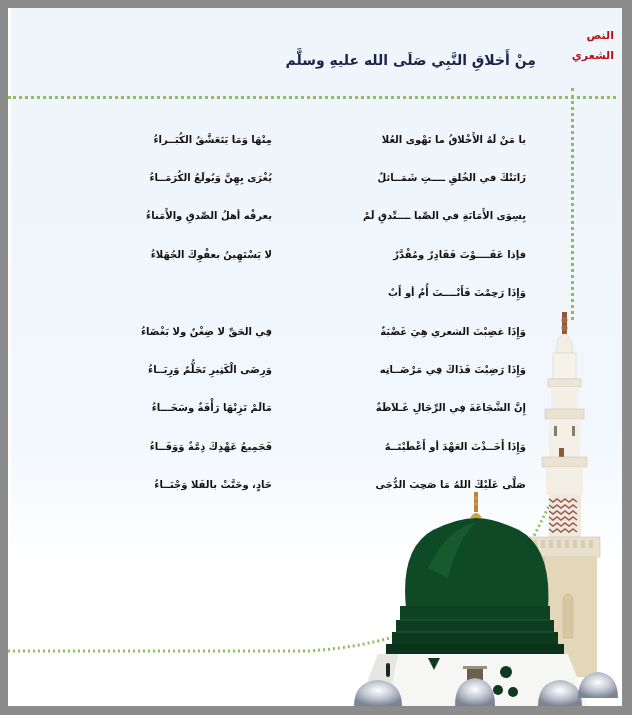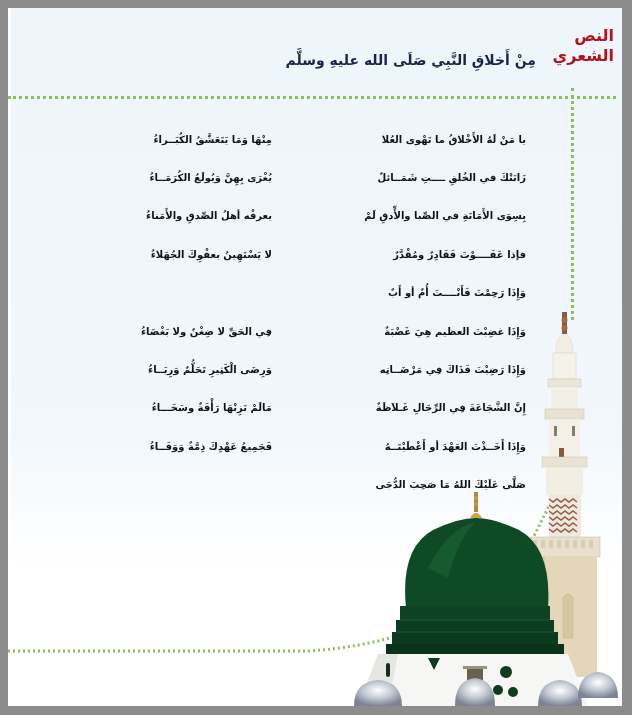--- a/index.html
+++ b/index.html
@@ -18,21 +18,21 @@
       background: #ffffff;
     }
 
     .section-label {
       position: absolute;
       right: 8px; top: 18px;
       direction: rtl;
       text-align: right;
       color: #b5121b;
       font-weight: bold;
-      font-size: 16px;
+      font-size: 11px;
       line-height: 20px;
       font-family: "DejaVu Sans", sans-serif;
     }
 
     .title {
       position: absolute;
       top: 44px;
       left: 228px;
       width: 300px;
       direction: rtl;
@@ -103,48 +103,49 @@
   <div class="poem">
     <div class="verse">
       <div class="hemistich first">يا مَنْ لَهُ الأَخْلاقُ ما تَهْوى العُلا</div>
       <div class="hemistich second">مِنْهَا وَمَا يَتَعَشَّقُ الكُبَــراءُ</div>
     </div>
     <div class="verse">
       <div class="hemistich first">زَانَتْكَ في الخُلقِ ــــتِ شَمَــائلٌ</div>
       <div class="hemistich second">يُغْرَى بِهِنَّ وَيُولَعُ الكُرَمَــاءُ</div>
     </div>
     <div class="verse">
-      <div class="hemistich first">بِسِوَى الأَمَانَةِ في الصِّبا والأِّدقِ لَمْ</div>
+      <div class="hemistich first">بِسِوَى الأَمَانَةِ في الصِّبا ــــتِّدقِ لَمْ</div>
       <div class="hemistich second">يعرفْه أهلُ الصِّدقِ والأَمَناءُ</div>
     </div>
     <div class="verse">
       <div class="hemistich first">فإذا عَفَــــوْتَ فَقَادِرٌ ومُقْدَّرٌ</div>
       <div class="hemistich second">لا يَسْتَهِينُ بعفْوِكَ الجُهَلاءُ</div>
     </div>
     <div class="verse">
       <div class="hemistich first">وَإِذَا رَحِمْتَ فَأَنْــــتَ أُمٌ أو أَبٌ</div>
     </div>
     <div class="verse">
-      <div class="hemistich first">وَإِذَا غضِبْتَ العظيم هِيَ غَضْبَةٌ</div>
+      <div class="hemistich first">وَإِذَا غضِبْتَ الشعري هِيَ غَضْبَةٌ</div>
       <div class="hemistich second">فِي الحَقِّ لا ضِغْنٌ ولا بَغْضَاءُ</div>
     </div>
     <div class="verse">
       <div class="hemistich first">وَإِذَا رَضِيْتَ فَذَاكَ فِي مَرْضَــاتِه</div>
       <div class="hemistich second">وَرِضَى الْكَثِيرِ تَحَلُّمٌ وَرِيَــاءُ</div>
     </div>
     <div class="verse">
       <div class="hemistich first">إِنَّ الشَّجَاعَةَ فِي الرِّجَالِ غَـلاَظَةٌ</div>
       <div class="hemistich second">مَالَمْ تَزِنْهَا رَأْفَةٌ وسَخَـــاءُ</div>
     </div>
     <div class="verse">
       <div class="hemistich first">وَإِذَا أَخَــذْتَ العَهْدَ أو أَعْطَيْتَــهُ</div>
       <div class="hemistich second">فَجَمِيعُ عَهْدِكَ ذِمَّةٌ وَوَفَــاءُ</div>
     </div>
     <div class="verse">
       <div class="hemistich first">صَلَّى عَلَيْكَ اللهُ مَا صَحِبَ الدُّجَى</div>
+      <div class="hemistich second">حَادٍ، وحَنَّتْ بالفَلا وَجْنَــاءُ</div>
     </div>
   </div>
 
   <svg class="mosque" viewBox="0 0 614 698">
 
     <path d="M 0 643 L 300 643 Q 350 640 392 627" fill="none" stroke="#8fbf5a" stroke-width="3" stroke-dasharray="2 3"></path>
 
     <path d="M 558 312 L 518 380 L 500 410 L 510 480 L 480 540" fill="none" stroke="#8fbf5a" stroke-width="3" stroke-dasharray="2 3" opacity="0"></path>
     <path d="M 545 490 L 510 560" fill="none" stroke="#8fbf5a" stroke-width="3" stroke-dasharray="2 3"></path>
 

